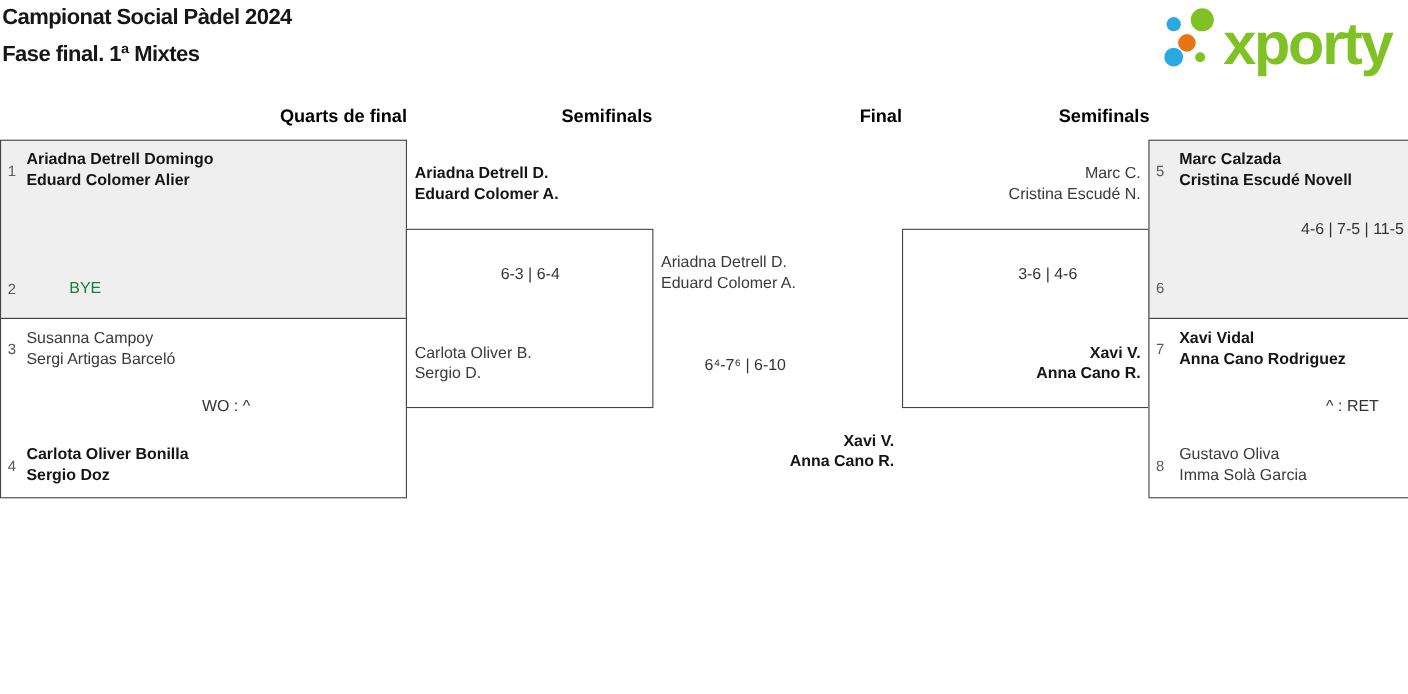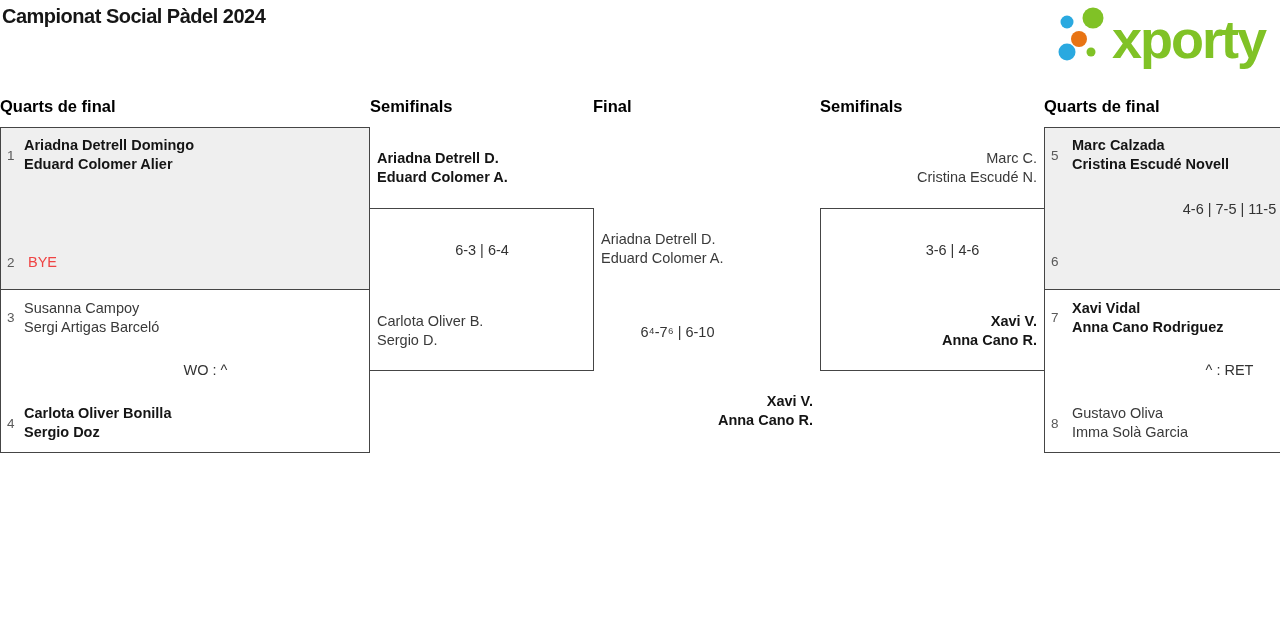--- a/index.html
+++ b/index.html
@@ -6,48 +6,49 @@
   .stage{
     position:relative;width:1280px;height:631px;overflow:hidden;background:#ffffff;
     font-family:"Liberation Sans","DejaVu Sans",sans-serif;
   }
   .page-title{
     position:absolute;left:2px;top:0;font-size:20px;line-height:33px;
     font-weight:700;letter-spacing:-0.5px;color:#161616;white-space:nowrap;
   }
   .round-header{
     position:absolute;top:97px;font-size:16.5px;font-weight:700;color:#000;
-    text-align:left;white-space:nowrap;
+    text-align:right;white-space:nowrap;
   }
   .box{position:absolute;border:1px solid #454545;box-sizing:border-box;background:#fff;}
   .box.shaded{background:#efefef;}
   .team{
     position:absolute;font-size:14.5px;line-height:19px;color:#3a3a3a;white-space:nowrap;
   }
   .team.win{font-weight:700;color:#151515;}
   .team.right{text-align:right;}
   .seed{position:absolute;font-size:13.5px;line-height:19px;color:#595959;}
-  .bye{color:#ef4444;}
+  .bye{color:#15803d;margin-left:35px;}
   .score{
     position:absolute;font-size:14.5px;line-height:17px;color:#333;
     text-align:center;white-space:nowrap;
   }
   .logo{position:absolute;left:1048px;top:2px;}
   .logo text{
     font-family:"Liberation Sans","DejaVu Sans",sans-serif;
     font-size:54px;font-weight:700;letter-spacing:-2px;
   }
 </style>
 </head>
 <body>
 
 <div class="stage">
 
   <div class="page-title">
     <div>Campionat Social Pàdel 2024</div>
+    <div>Fase final. 1ª Mixtes</div>
   </div>
 
   <svg class="logo" width="232" height="78" viewBox="0 0 232 78">
     <circle cx="19" cy="20" r="6.5" fill="#2aa9e0"></circle>
     <circle cx="45" cy="16" r="10.5" fill="#80c226"></circle>
     <circle cx="31" cy="37" r="8" fill="#e87414"></circle>
     <circle cx="19" cy="50" r="8.5" fill="#2aa9e0"></circle>
     <circle cx="43" cy="50" r="4.5" fill="#80c226"></circle>
     <text x="64" y="56" fill="#80c226">xporty</text>
   </svg>

